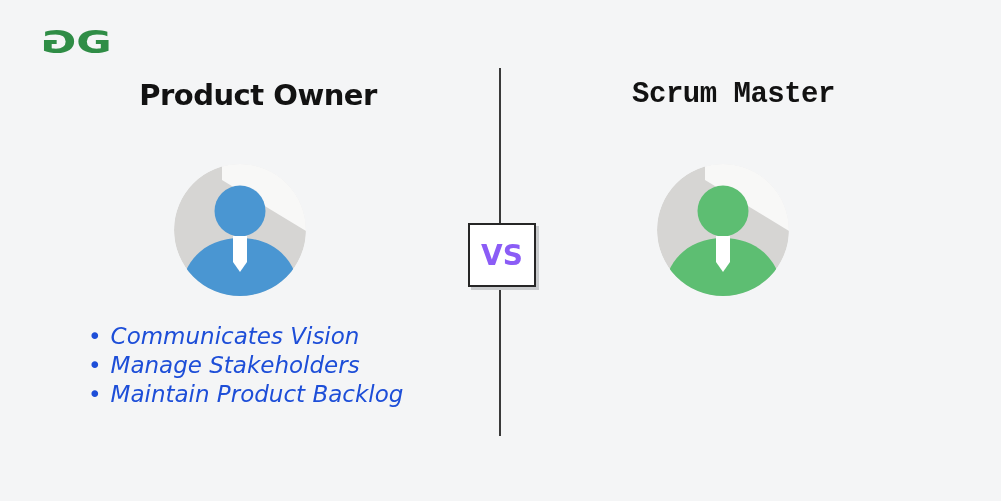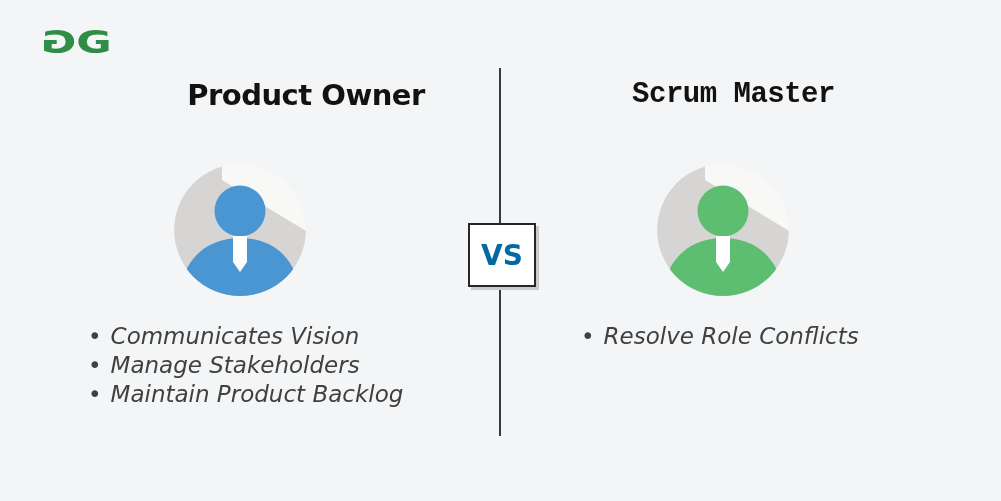--- a/index.html
+++ b/index.html
@@ -22,49 +22,49 @@
     user-select:none;
   }
   .logo .g{display:inline-block;}
   .logo .flip{transform:scaleX(-1);}
   
   .col-title{
     position:absolute;top:79px;margin:0;
     font-size:29px;line-height:32px;font-weight:700;
     color:#121212;text-align:center;letter-spacing:-0.5px;
   }
-  .col-title.left{left:0;width:516px;padding-left:48px;}
+  .col-title.left{left:0;width:516px;}
   .col-title.right{left:482px;width:503px;font-family:Liberation Mono, monospace;}
   
   .divider{
     position:absolute;left:499px;top:68px;
     width:2px;height:368px;background:#3a3a3a;z-index:1;
   }
   .vs-box{
     position:absolute;left:468px;top:223px;
     width:64px;height:60px;
     background:#ffffff;
     border:2px solid #262626;
     box-shadow:3px 3px 0 #c9cbcd;
     z-index:2;
     display:flex;align-items:center;justify-content:center;
   }
   .vs-box span{
-    font-size:28px;font-weight:700;color:#0369a1;letter-spacing:0;
+    font-size:28px;font-weight:700;color:#8b5cf6;letter-spacing:0;
   }
   
   .avatar{position:absolute;top:164px;width:132px;height:132px;}
   .avatar.left{left:174px;}
   .avatar.right{left:657px;}
   
   .feature-list{
     position:absolute;top:322px;
     font-style:italic;
     font-size:23px;line-height:29px;
-    color:#404040;
+    color:#1d4ed8;
   }
   .feature-list.left{left:88px;}
   .feature-list.right{left:581px;}
   .feature-list .row{white-space:nowrap;}
   .feature-list .dot{margin-right:9px;font-style:normal;}
 </style>
 </head>
 <body>
 
 <div class="canvas" style="background: rgb(244, 245, 246);">
@@ -118,18 +118,15 @@
     <g clip-path="url(#clipR)">
       <circle cx="66" cy="66" r="66" fill="#d6d5d3"></circle>
       <polygon points="48,16 132,67 132,-4 48,-4" fill="#ffffff" opacity="0.82"></polygon>
       <circle cx="66" cy="47" r="25.5" fill="var(--person)"></circle>
       <path d="M6,132 C8,96 32,74 66,74 C100,74 124,96 126,132 Z" fill="var(--person)"></path>
       <path d="M59,72 L73,72 L73,98 L66,108 L59,98 Z" fill="#ffffff"></path>
     </g>
   </svg>
 
   <div class="feature-list right">
-    <div class="row">
-      <span class="dot">•</span><span>Resolve Role Conflicts</span>
-    </div>
   </div>
 
 </div>
 
 </body></html>

